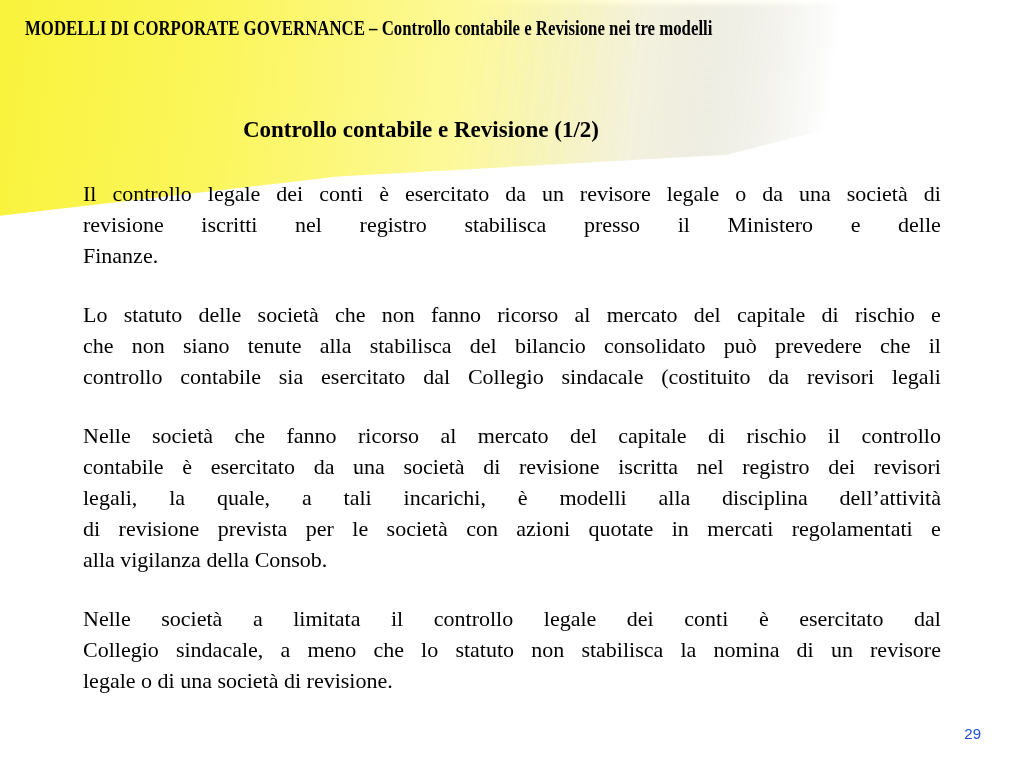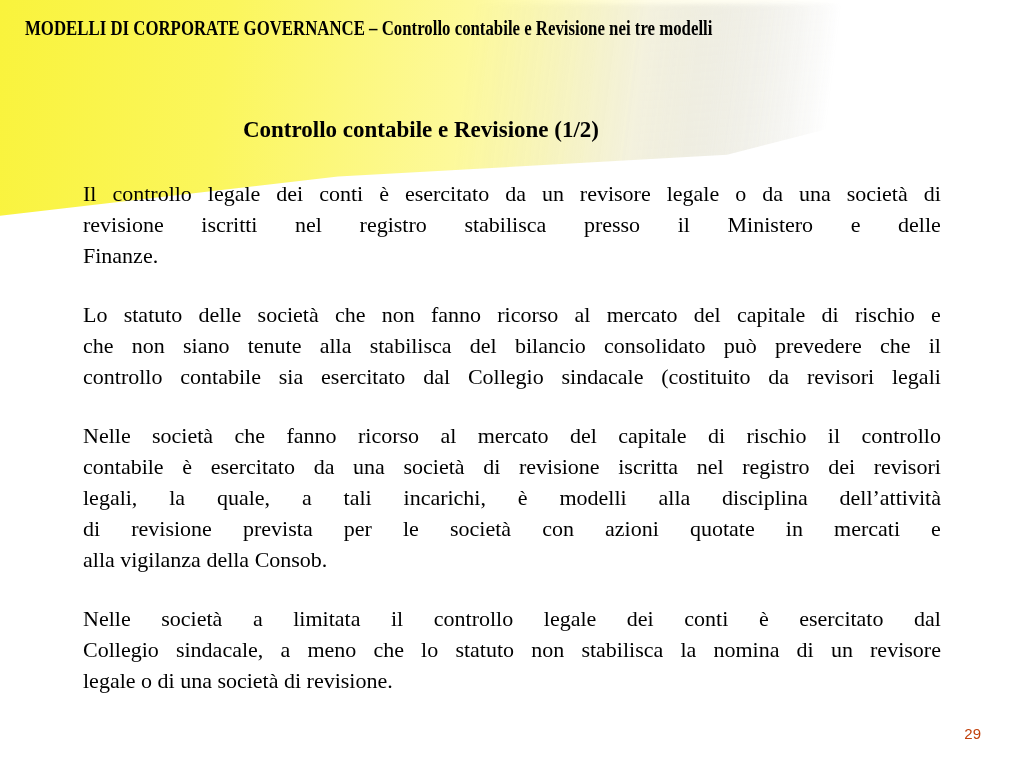--- a/index.html
+++ b/index.html
@@ -83,21 +83,21 @@
     display: block;
     text-align: left;
   }
 
   .page-number {
     position: absolute;
     top: 725px;
     right: 43px;
     font-family: "Liberation Sans", sans-serif;
     font-size: 15px;
-    color: #c2410c;
+    color: #1d4ed8;
     z-index: 2;
   }
 </style>
 </head>
 <body>
 
 <div class="header-band"></div>
 
 <div class="slide-title">MODELLI DI CORPORATE GOVERNANCE – Controllo contabile e Revisione nei tre modelli</div>
 
@@ -233,20 +233,21 @@
         <span>revisione</span>
         <span>prevista</span>
         <span>per</span>
         <span>le</span>
         <span>società</span>
         <span>con</span>
         <span>azioni</span>
         <span>quotate</span>
         <span>in</span>
         <span>mercati</span>
+        <span>regolamentati</span>
         <span>e</span>
       </div>
       <div class="line last">alla vigilanza della Consob.</div>
     </div>
     <div class="para">
       <div class="line">
         <span>Nelle</span>
         <span>società</span>
         <span>a</span>
         <span>limitata</span>

